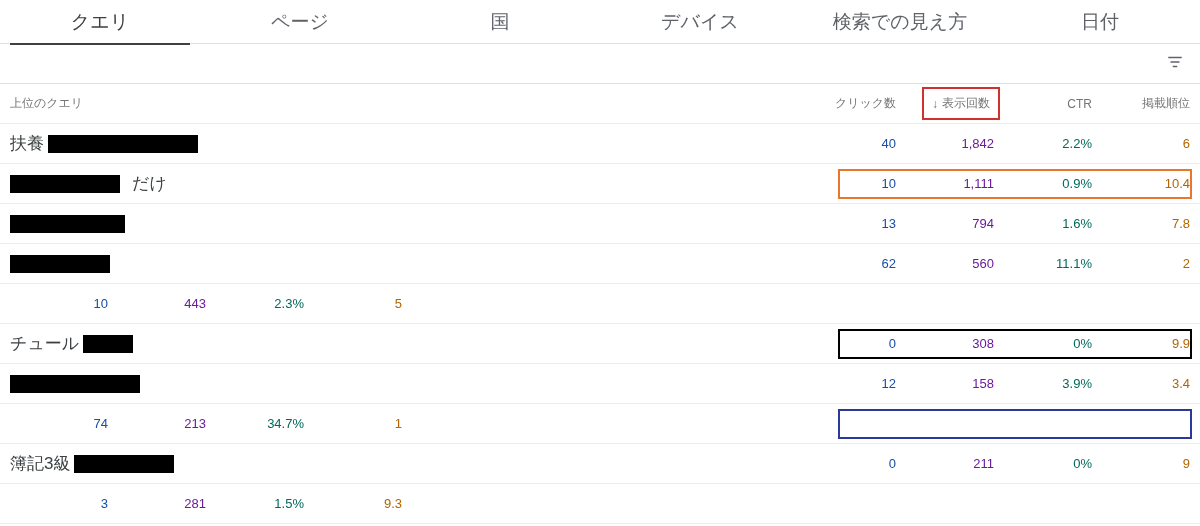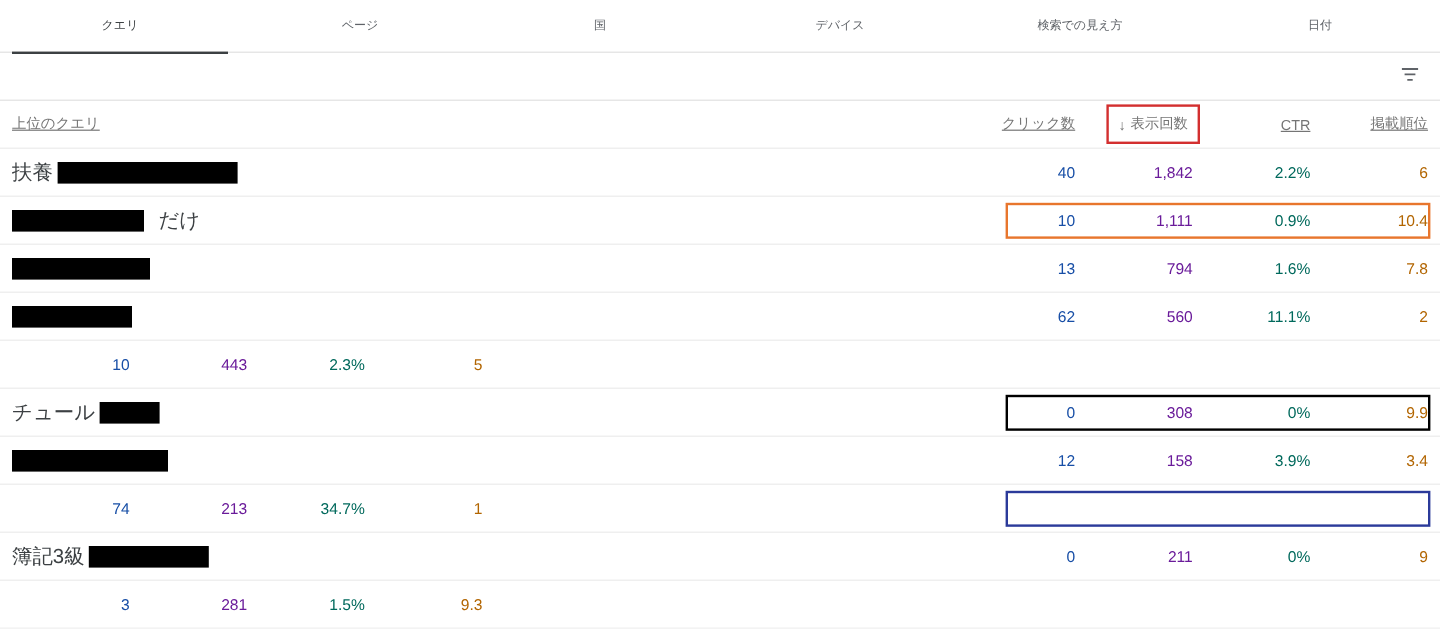--- a/index.html
+++ b/index.html
@@ -17,21 +17,21 @@
   .tabs {
     display: flex;
     align-items: center;
     border-bottom: 1px solid #e0e0e0;
     height: 44px;
   }
   .tab {
     flex: 1;
     text-align: center;
     color: #5f6368;
-    font-size: 10px;
+    font-size: 19px;
     cursor: pointer;
     height: 44px;
     line-height: 44px;
     position: relative;
   }
   .tab.active {
     color: #3c4043;
     font-weight: 500;
   }
   .tab.active::after {
@@ -65,21 +65,21 @@
   }
   .row {
     display: flex;
     align-items: center;
     height: 40px;
     border-bottom: 1px solid #ececec;
     padding-left: 10px;
     padding-right: 10px;
     position: relative;
   }
-  .head-row .cell  { color:#757575; font-size:12px;text-decoration:underline;}
+  .head-row .cell  { color:#757575; font-size:12px;}
   .cell-query {
     flex: 1 1 auto;
     display: flex;
     align-items: center;
     color: #3c4043;
     font-size: 17px;
   }
   .cell-clicks, .cell-impr, .cell-ctr, .cell-pos {
     width: 98px;
     text-align: right;

